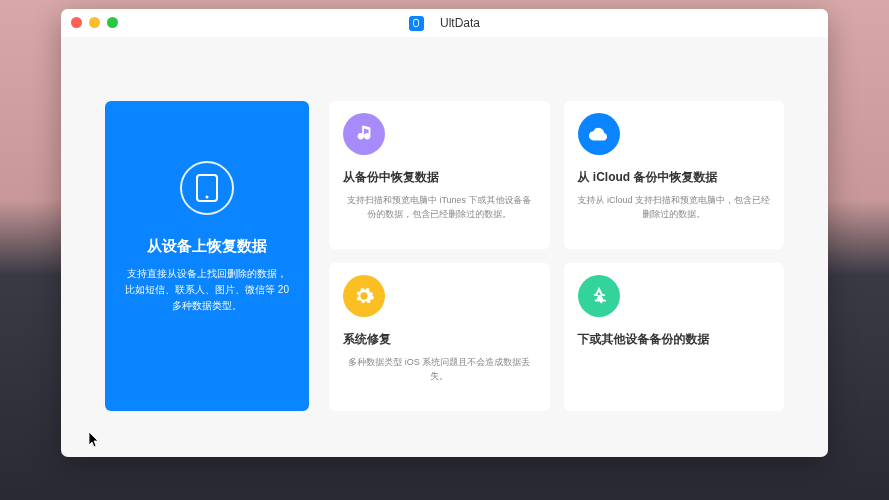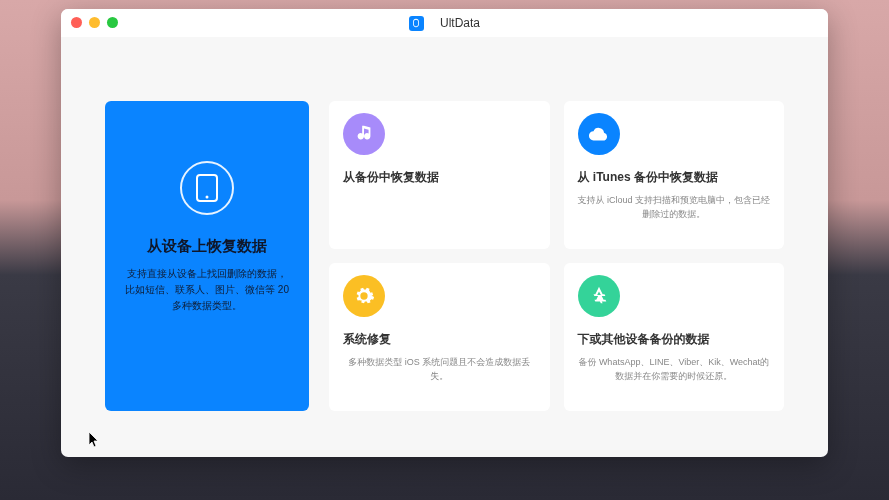--- a/index.html
+++ b/index.html
@@ -61,21 +61,21 @@
       padding: 64px 44px 30px 44px;
       display: flex;
       gap: 20px;
       height: calc(100% - 28px);
     }
     .left-card {
       width: 204px;
       height: 310px;
       background: #0a84ff;
       border-radius: 6px;
-      color: #0f172a;
+      color: #ffffff;
       display: flex;
       flex-direction: column;
       align-items: center;
       padding: 60px 18px 0 18px;
       cursor: pointer;
     }
     .left-icon-wrap {
       width: 54px; height: 54px;
       border: 2px solid rgba(255,255,255,0.9);
       border-radius: 50%;
@@ -178,50 +178,50 @@
 
     <div class="right-grid">
 
       <div class="card">
         <div class="card-icon" style="background:#a78bfa">
           <svg viewBox="0 0 24 24">
               <path d="M12 3l7 2v9.5a3.5 3.5 0 11-2-3.16V7.4l-5-1.4v8.5a3.5 3.5 0 11-2-3.16V3z"></path>
             </svg>
         </div>
         <div class="card-title">从备份中恢复数据</div>
+        <div class="card-desc">支持扫描和预览电脑中 iTunes 下或其他设备备份的数据，包含已经删除过的数据。</div>
       </div>
 
       <div class="card">
         <div class="card-icon" style="background:#0a84ff">
           <svg viewBox="0 0 24 24">
               <path d="M6 19a5 5 0 010-10 6 6 0 0111.5 1.5A4.5 4.5 0 0118 19H6z"></path>
             </svg>
         </div>
-        <div class="card-title">从 iTunes 备份中恢复数据</div>
+        <div class="card-title">从 iCloud 备份中恢复数据</div>
         <div class="card-desc">支持从 iCloud 支持扫描和预览电脑中，包含已经删除过的数据。</div>
       </div>
 
       <div class="card">
         <div class="card-icon" style="background:#fbbf24">
           <svg viewBox="0 0 24 24">
               <path d="M12 8a4 4 0 100 8 4 4 0 000-8zm9 4l2 1-1 3-2-.5a8 8 0 01-1.5 1.5l.5 2-3 1-1-2h-2l-1 2-3-1 .5-2A8 8 0 017 16.5L5 17l-1-3 2-1v-2l-2-1 1-3 2 .5A8 8 0 018.5 6L8 4l3-1 1 2h2l1-2 3 1-.5 2A8 8 0 0119 8.5l2-.5 1 3-2 1v0z"></path>
             </svg>
         </div>
         <div class="card-title">系统修复</div>
         <div class="card-desc">多种数据类型 iOS 系统问题且不会造成数据丢失。</div>
       </div>
 
       <div class="card">
         <div class="card-icon" style="background:#34d399">
           <svg viewBox="0 0 24 24">
               <path d="M11 4l1-2 1 2 3 6h2l1 2h-4l2 4h2l1 2h-5l1 2h-2l-1-2H8l-1-2h2l2-4H7l-1-2h2l3-6zm1 3l-2 4h4l-2-4z"></path>
             </svg>
         </div>
         <div class="card-title">下或其他设备备份的数据</div>
-        <div class="card-desc">备份 WhatsApp、LINE、Viber、Kik、Wechat的数据并在你需要的时候还原。</div>
       </div>
 
     </div>
   </div>
 </div>
 
 <svg class="cursor" viewBox="0 0 12 16">
   <path d="M0 0 L0 13 L3 10 L5 15 L7 14 L5 9 L9 9 Z" fill="#000" stroke="#fff" stroke-width="0.8"></path>
 </svg>
 

